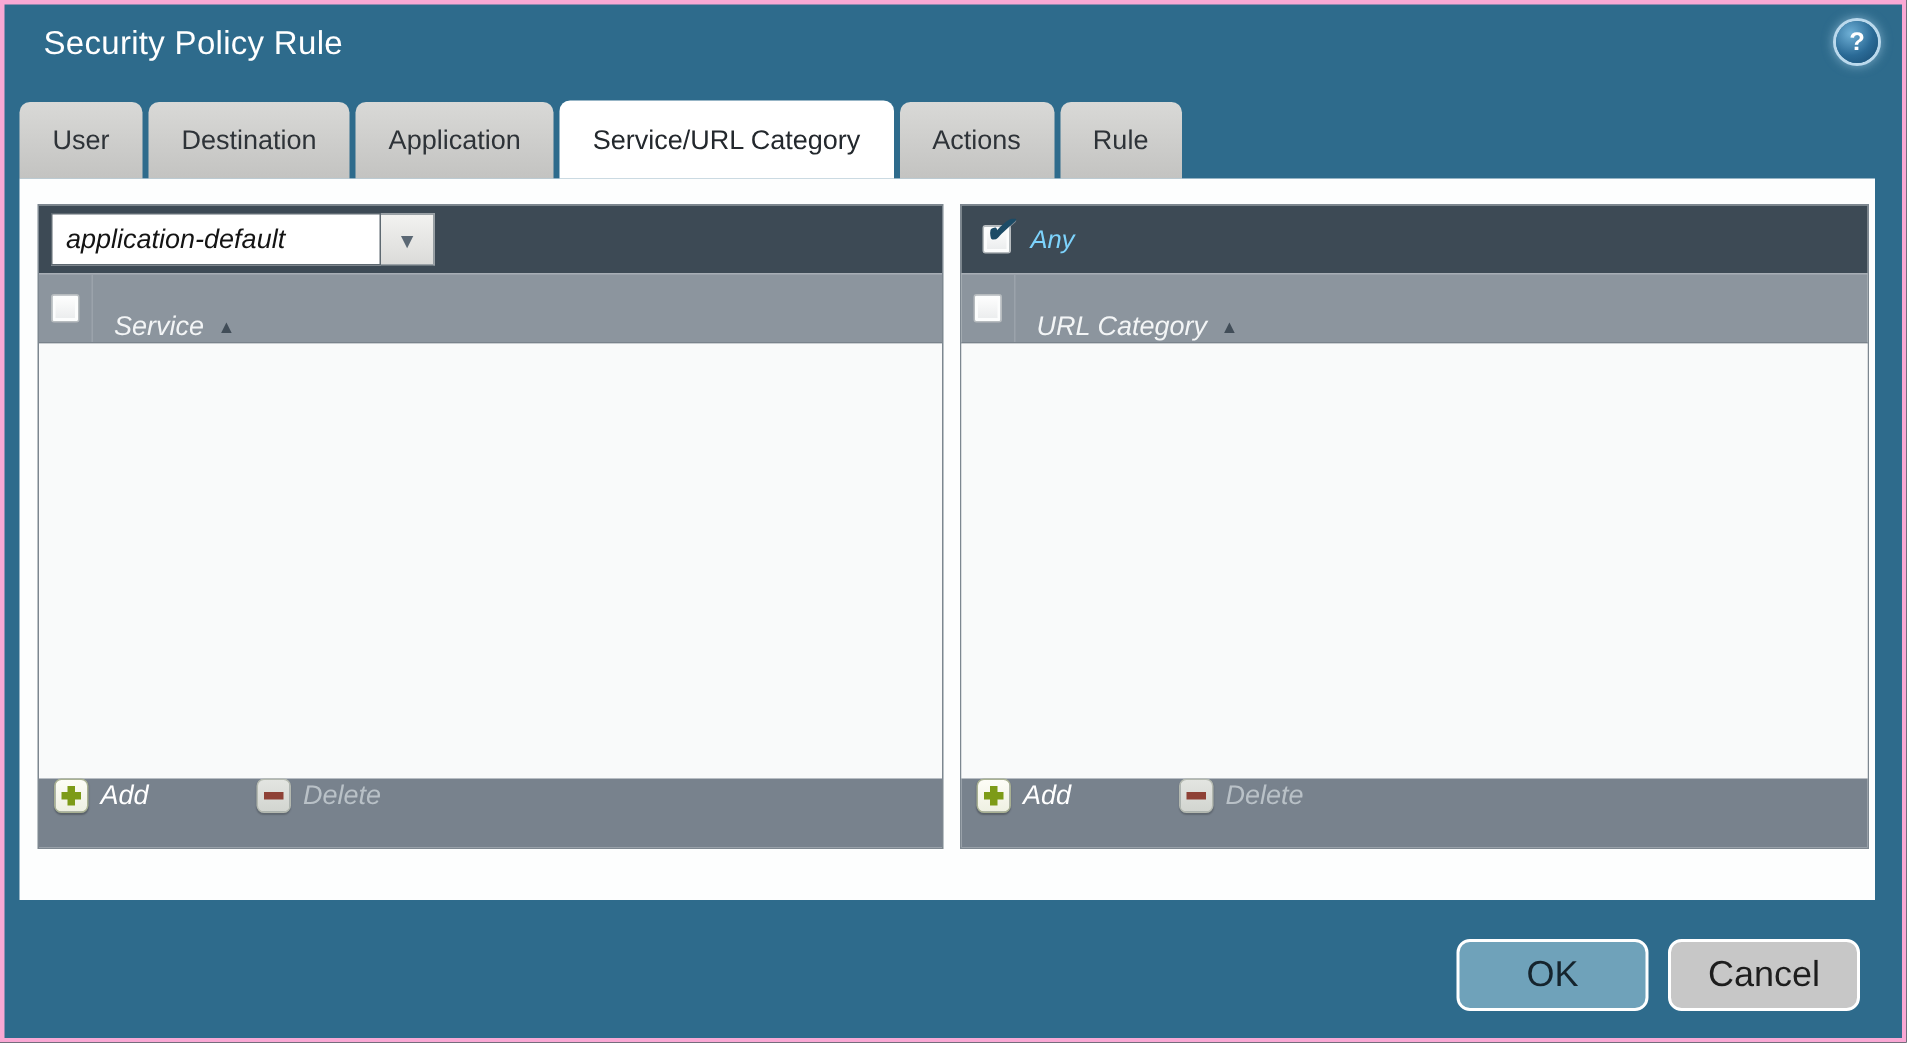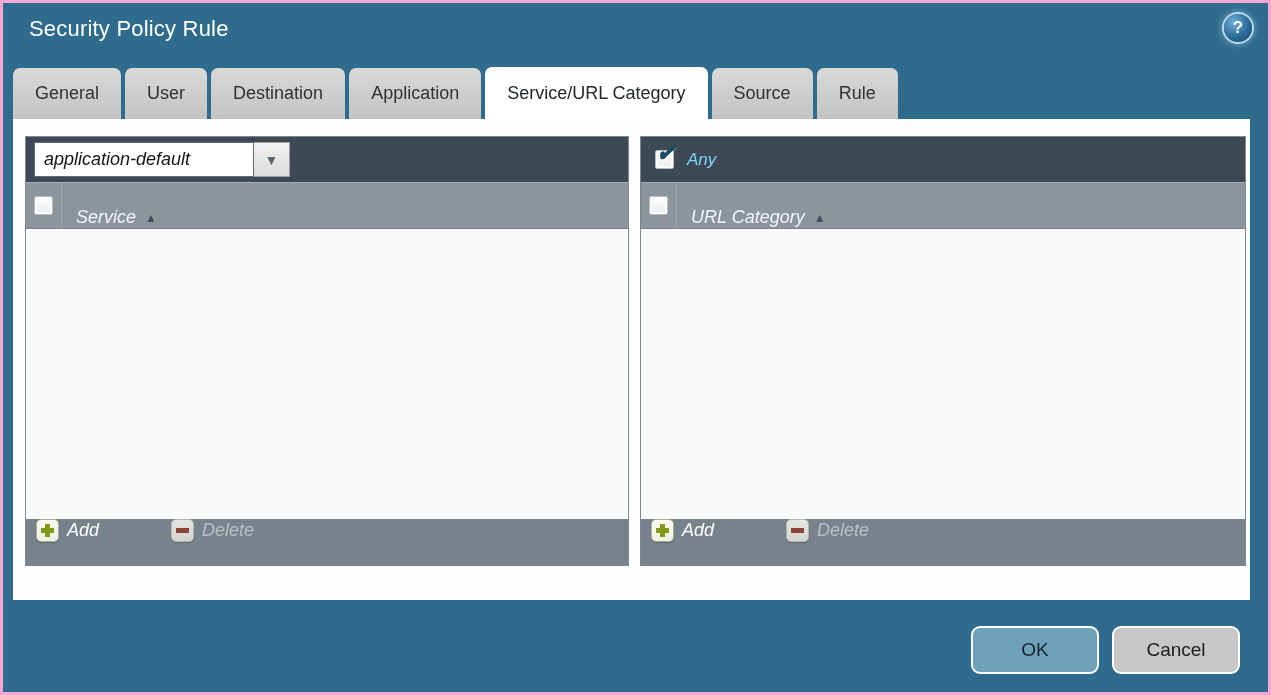--- a/index.html
+++ b/index.html
@@ -175,45 +175,44 @@
   }
 
   
   .dialog-actions{
     position:absolute; right:28px; bottom:18px;
     display:flex; gap:13px;
   }
   .dlg-btn{
     min-width:128px; height:48px;
     border:2px solid #ffffff; border-radius:9px;
-    font-size:19px;
+    font-size:24px;
     display:flex; align-items:center; justify-content:center;
     cursor:pointer;
   }
   .dlg-btn.ok{ background:#6fa2ba; color:#15242d; }
   .dlg-btn.cancel{ background:#c7c7c7; color:#1d1d1d; }
 </style>
 </head>
 <body>
 
 <div class="canvas">
 
   <div class="title">Security Policy Rule</div>
 
   <div class="help-icon">
     <span>?</span>
   </div>
 
   <div class="tabs">
-    <div class="tab">General</div>
     <div class="tab">User</div>
     <div class="tab">Destination</div>
     <div class="tab">Application</div>
     <div class="tab active">Service/URL Category</div>
-    <div class="tab">Source</div>
+    <div class="tab">Actions</div>
     <div class="tab">Rule</div>
   </div>
 
   <div class="content">
 
     <div class="panel left-panel">
       <div class="panel-header">
         <div class="dropdown">
           <div class="dropdown-value">application-default</div>
           <div class="dropdown-btn">

